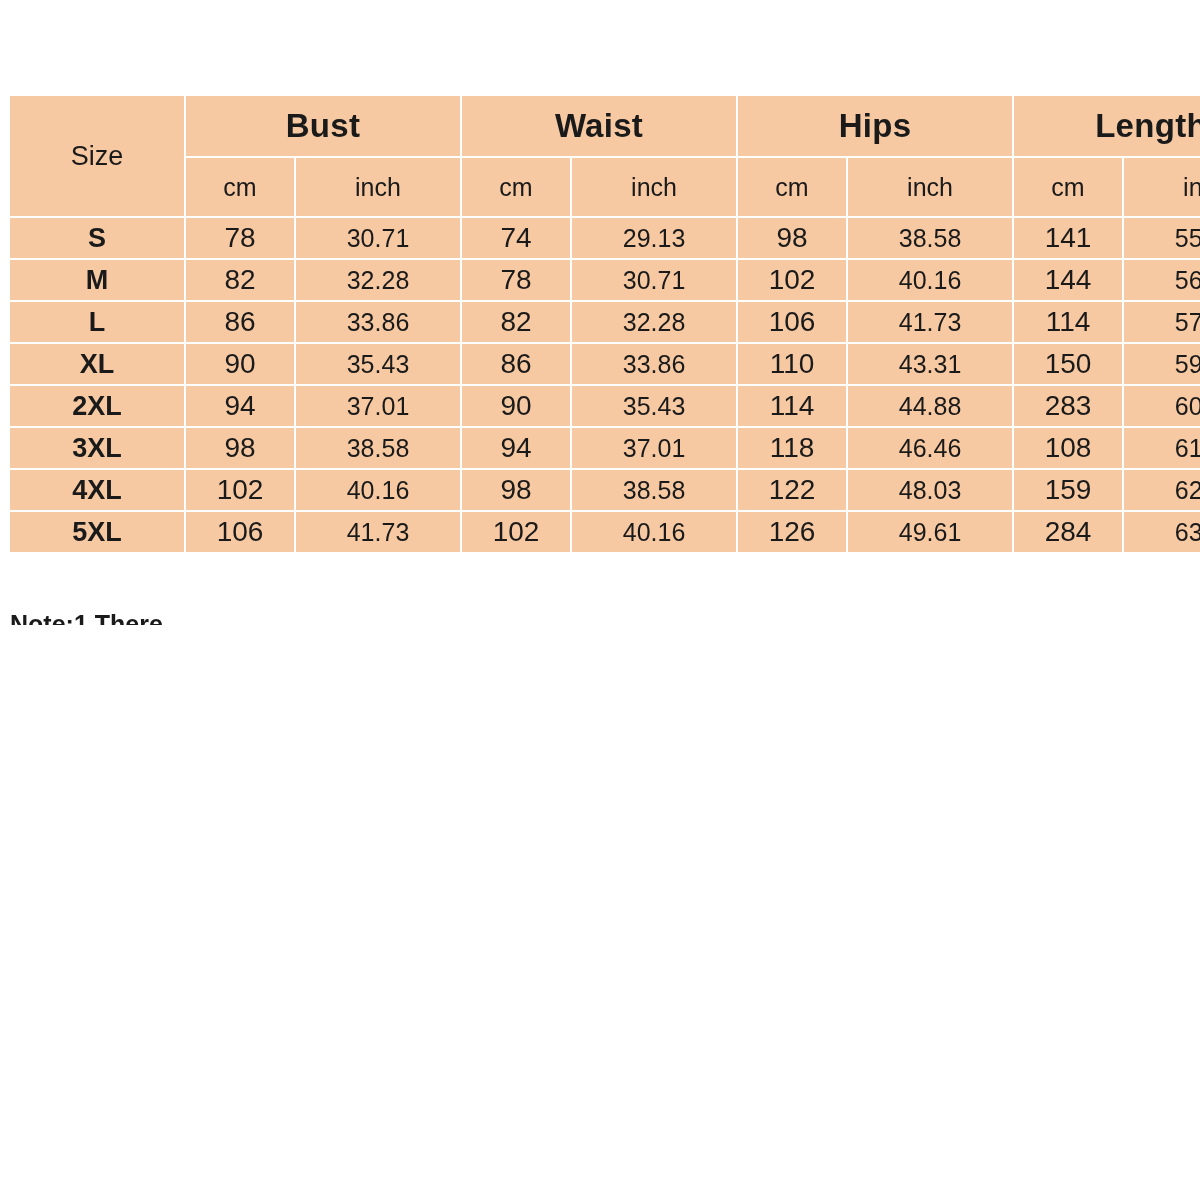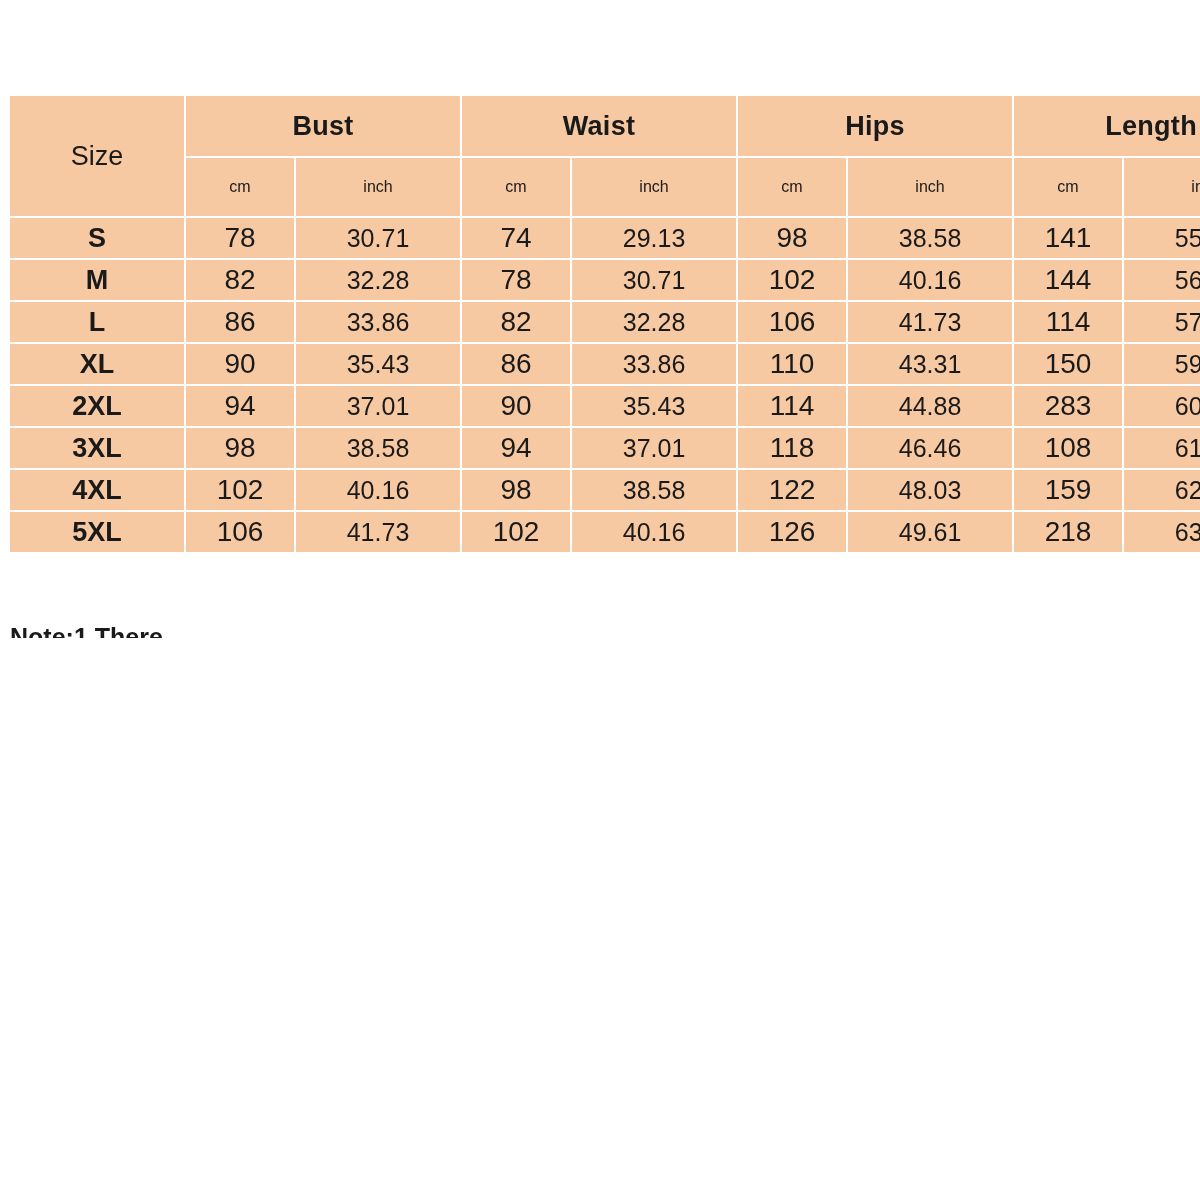--- a/index.html
+++ b/index.html
@@ -38,31 +38,31 @@
     vertical-align: middle;
     padding: 0;
     color: #1a1a1a;
   }
   
   col.c-size   { width: 176px; }
   col.c-cm     { width: 110px; }
   col.c-inch   { width: 166px; }
 
   .hdr-group {
-    font-size: 27px;
+    font-size: 33px;
     font-weight: bold;
     height: 60px;
     letter-spacing: 0.3px;
   }
   .hdr-size {
     font-size: 27px;
     font-weight: normal;
   }
   .hdr-unit {
-    font-size: 16px;
+    font-size: 25px;
     font-weight: normal;
     height: 58px;
   }
   .row-size {
     font-size: 27px;
     font-weight: bold;
     height: 40px;
   }
   .cell-cm {
     font-size: 28px;
@@ -73,21 +73,21 @@
     font-size: 25px;
     font-weight: normal;
     color: #c9711f;
   }
   tr.data-row td { height: 40px; }
 
   
   #clipped-note {
     position: absolute;
     left: 10px;
-    top: 622px;
+    top: 609px;
     width: 220px;
     height: 16px;
     overflow: hidden;
     font-size: 25px;
     font-weight: bold;
     color: #1a1a1a;
     line-height: 30px;
     white-space: nowrap;
   }
 </style>
@@ -207,21 +207,21 @@
           <td class="cell-inch">62.60</td>
         </tr>
         <tr class="data-row">
           <td class="row-size">5XL</td>
           <td class="cell-cm">106</td>
           <td class="cell-inch">41.73</td>
           <td class="cell-cm">102</td>
           <td class="cell-inch">40.16</td>
           <td class="cell-cm">126</td>
           <td class="cell-inch">49.61</td>
-          <td class="cell-cm">218</td>
+          <td class="cell-cm">284</td>
           <td class="cell-inch">63.78</td>
         </tr>
       </tbody>
     </table>
   </div>
 
   <div id="clipped-note">Note:1.There</div>
 
 </div>
 

